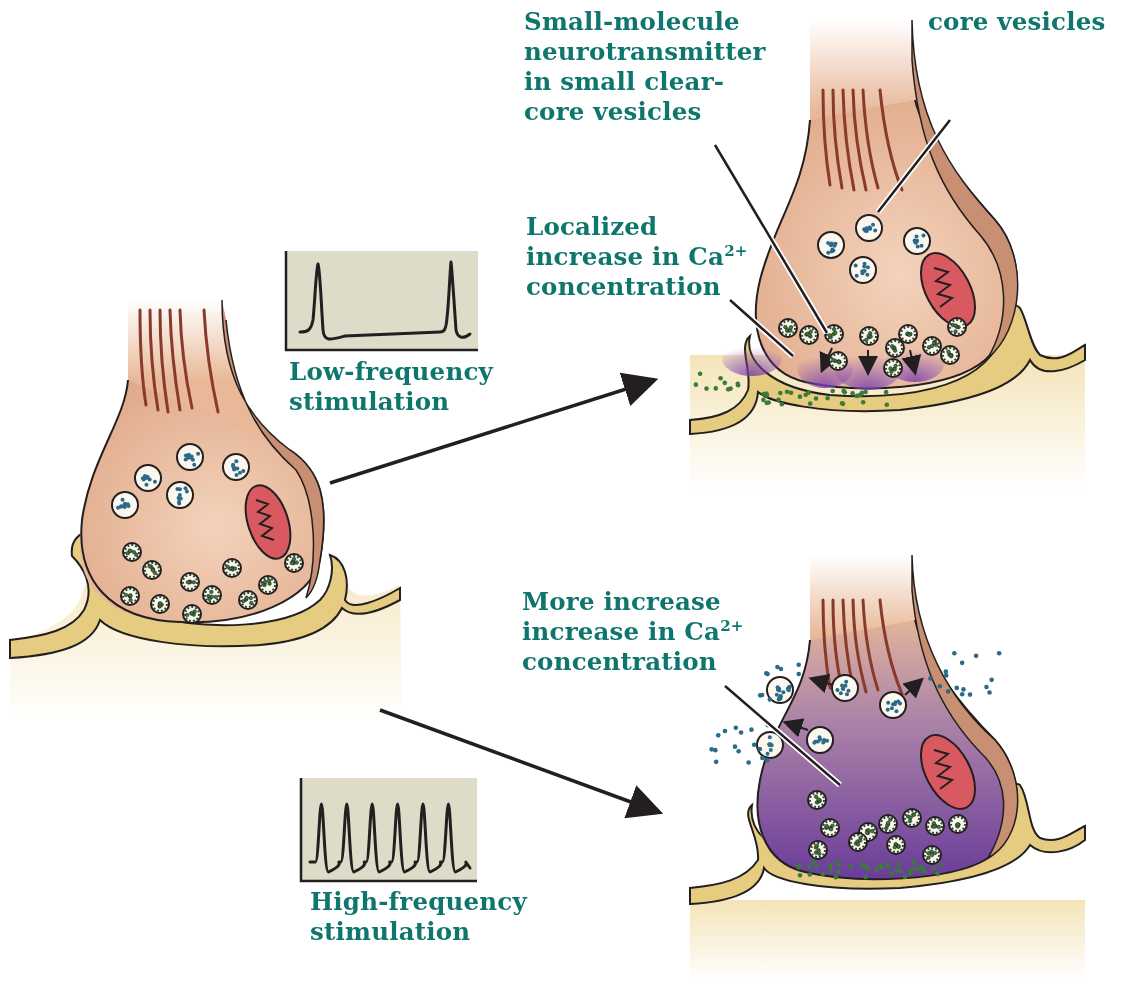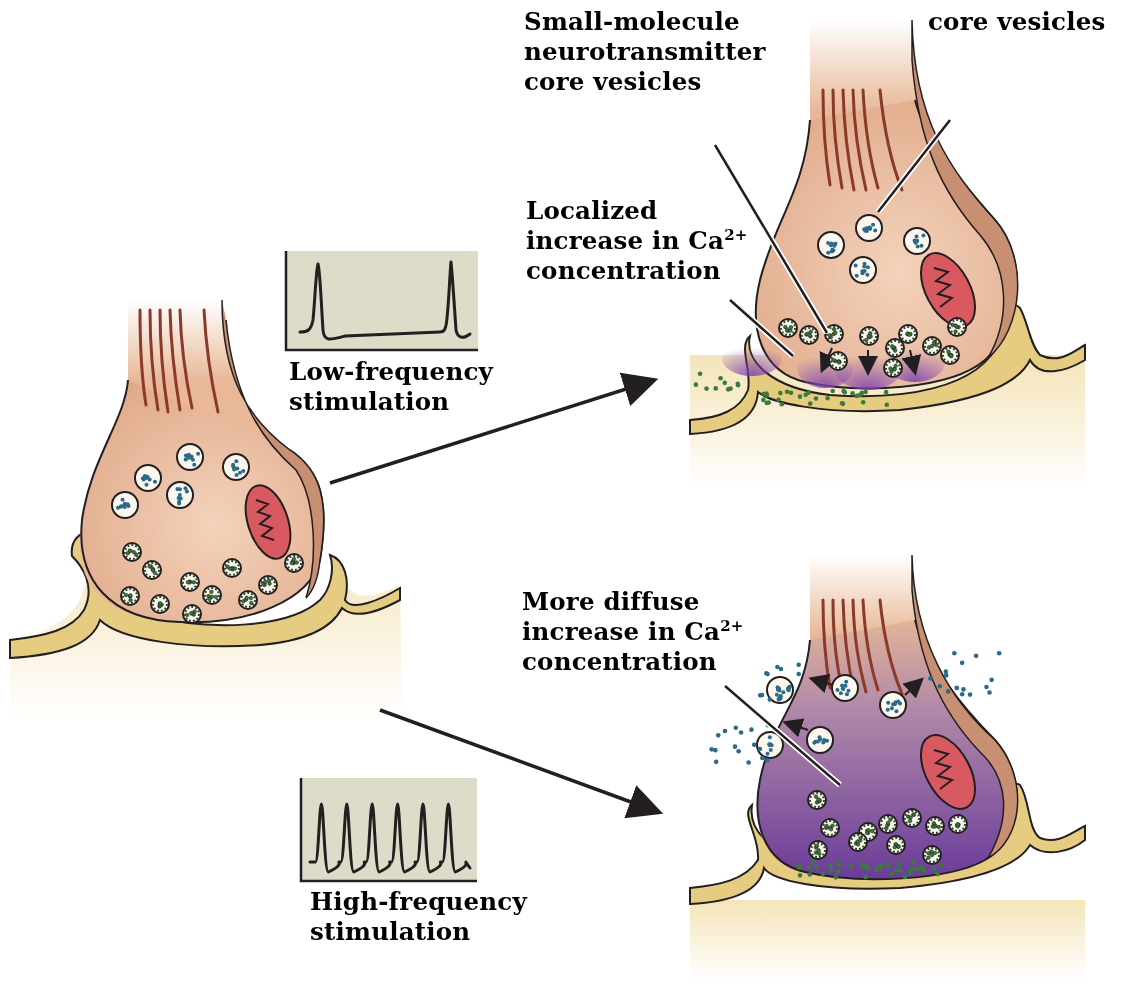--- a/index.html
+++ b/index.html
@@ -1,20 +1,20 @@
 <!DOCTYPE html>
 <html><head>
 <meta charset="utf-8">
 <style>
   html, body { margin:0; padding:0; background:#ffffff; }
   body { width:1147px; height:1003px; position:relative; overflow:hidden;
          font-family:"DejaVu Serif","Liberation Serif",serif; color:#231f20; }
   svg.art { position:absolute; left:0; top:0; }
   .label { position:absolute; font-family:"DejaVu Serif","Liberation Serif",serif;
-           font-weight:bold; font-size:24.5px; line-height:30px; color:#000000;
+           font-weight:bold; font-size:24.5px; line-height:30px; color:#0f766e;
            white-space:nowrap; letter-spacing:0.2px; }
   .label .ln { display:block; }
   sup { font-size:15px; line-height:0; vertical-align:super; }
 </style>
 </head>
 <body>
 
 <svg class="art" width="1147" height="1003" viewBox="0 0 1147 1003">
   <defs>
     <linearGradient id="axonFade" x1="0" y1="0" x2="0" y2="1">
@@ -741,40 +741,41 @@
     <line x1="730" y1="300" x2="793" y2="356" stroke="#ffffff" stroke-width="6"></line>
     <line x1="730" y1="300" x2="793" y2="356" stroke="#231f20" stroke-width="2.5"></line>
     <line x1="725" y1="686" x2="840" y2="785" stroke="#ffffff" stroke-width="6"></line>
     <line x1="725" y1="686" x2="840" y2="785" stroke="#231f20" stroke-width="2.5"></line>
   </g>
 </svg>
 
 <div class="label" style="left:524px; top:7px;">
   <span class="ln">Small-molecule</span>
   <span class="ln">neurotransmitter</span>
+  <span class="ln">in small clear-</span>
   <span class="ln">core vesicles</span>
 </div>
 
 <div class="label" style="left:928px; top:7px;">
   <span class="ln">core vesicles</span>
 </div>
 
-<div class="label" style="left:526px; top:196px;">
+<div class="label" style="left:526px; top:212px;">
   <span class="ln">Localized</span>
   <span class="ln"><span>increase in Ca</span><sup>2+</sup></span>
   <span class="ln">concentration</span>
 </div>
 
 <div class="label" style="left:289px; top:357px;">
   <span class="ln">Low-frequency</span>
   <span class="ln">stimulation</span>
 </div>
 
 <div class="label" style="left:522px; top:587px;">
-  <span class="ln">More diffuse</span>
+  <span class="ln">More increase</span>
   <span class="ln"><span>increase in Ca</span><sup>2+</sup></span>
   <span class="ln">concentration</span>
 </div>
 
 <div class="label" style="left:310px; top:887px;">
   <span class="ln">High-frequency</span>
   <span class="ln">stimulation</span>
 </div>
 
 </body></html>

